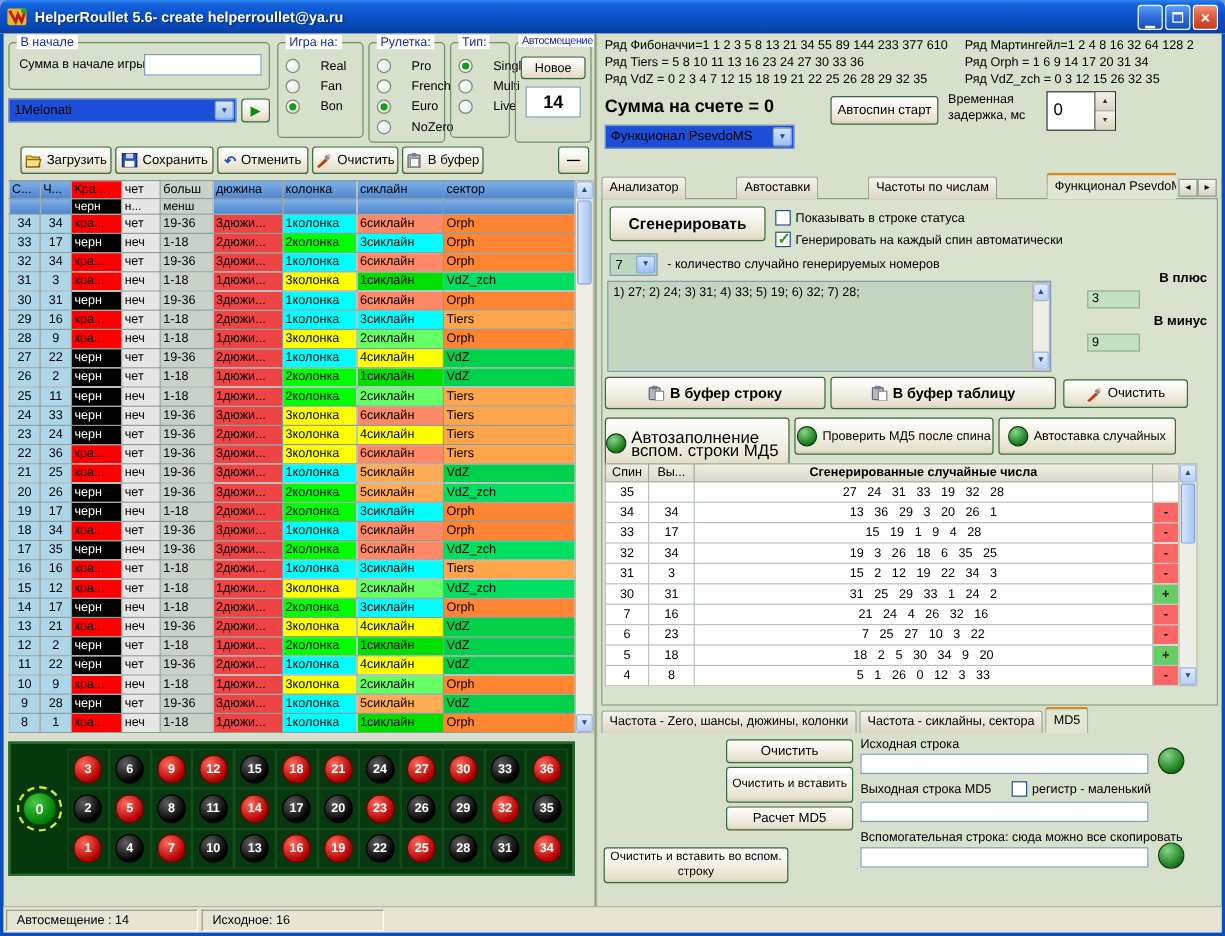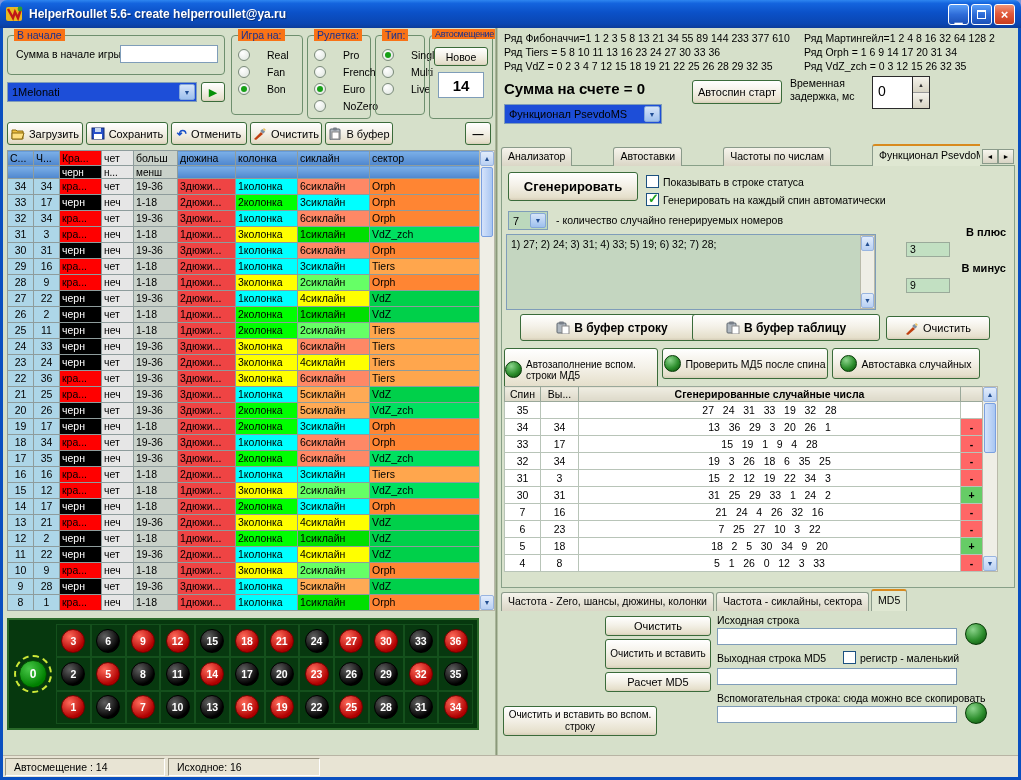--- a/index.html
+++ b/index.html
@@ -29,21 +29,21 @@
 .client { position:absolute; top:0; left:0; right:0; bottom:22px; }
 .divider { position:absolute; left:492px; top:0; bottom:0; width:3px;
   background:linear-gradient(90deg,#B8C4A8,#8A987A,#C8D4B8); }
 
 
 .btn { border:1px solid #3A6B3A; border-radius:3px; cursor:default;
   background:linear-gradient(180deg,#FFFFFF 0%,#F4F1E8 45%,#E5DFCB 90%,#D6CEB8 100%);
   font-family:"Liberation Sans",sans-serif; font-size:11px; color:#000;
   display:flex; align-items:center; justify-content:center; gap:4px; white-space:nowrap; }
 .groupbox { position:absolute; border:1px solid #6E8F6E; border-radius:4px; }
-.gb-title { position:absolute; top:-7px; left:6px; background:#f97316; padding:0 3px;
+.gb-title { position:absolute; top:-7px; left:6px; background:#ffffff; padding:0 3px;
   color:#17308F; font-size:10.5px; white-space:nowrap; }
 .radio-col { position:absolute; left:6px; right:2px; top:12px; display:flex; flex-direction:column; gap:3px; }
 .radio-row { display:flex; align-items:center; gap:17px; height:14px; }
 .radio { width:12px; height:12px; border-radius:50%; border:1px solid #7A8A7A; flex:none;
   background:radial-gradient(circle at 35% 30%,#FFFFFF,#DDE4DD); position:relative; }
 .radio.sel::after { content:""; position:absolute; left:2px; top:2px; width:6px; height:6px;
   border-radius:50%; background:#17A017; }
 .radio-label { font-size:10.5px; }
 .combo { background:#1d4ed8; border:1px solid #7F9DB9; position:relative; display:flex; align-items:center;
   padding-left:4px; font-size:11px; overflow:hidden; }
@@ -83,21 +83,21 @@
 #gb-game { left:226px; top:5px; width:72px; height:80px; }
 #gb-roulette { left:302px; top:5px; width:64px; height:84px; }
 #gb-type { left:370px; top:5px; width:50px; height:80px; }
 #gb-autoshift { left:424px; top:5px; width:64px; height:84px; }
 #gb-autoshift .gb-title { font-size:9px; left:2px; letter-spacing:-0.3px; }
 #new-btn { position:absolute; left:4px; top:11px; width:54px; height:19px; font-size:10.5px; }
 #shift-value { position:absolute; left:8px; top:36px; width:46px; height:26px; background:#fff;
   border:1px solid #7F9DB9; font-size:15px; font-weight:bold; display:flex; align-items:center;
   justify-content:center; }
 
-#toolbar { position:absolute; left:2px; top:92px; right:4px; height:23px; display:flex; gap:3px; }
+#toolbar { position:absolute; left:12px; top:92px; right:4px; height:23px; display:flex; gap:3px; }
 .tb-icon { width:14px; height:13px; flex:none; }
 #minus-btn { margin-left:auto; width:26px; flex:none; font-weight:bold; }
 
 #history-wrap { position:absolute; left:2px; top:120px; width:472px; height:461px; overflow:hidden;
   background:#fff; }
 #history-table { border-collapse:collapse; table-layout:fixed; width:472px; font-size:10.5px; }
 #history-table th, #history-table td { border:1px solid #8E9C9C; padding:0 2px; overflow:hidden;
   white-space:nowrap; font-weight:normal; text-align:left; }
 #history-table thead tr.h1 th { height:15px; }
 #history-table thead tr.h2 th { height:13px; font-size:10px; }
@@ -168,25 +168,25 @@
   border:1px solid #7F9DB9; }
 .gen-text { padding:3px 4px; font-size:10.5px; }
 #gen-scroll { right:0; top:0; height:74px; width:15px; }
 #plus-label { position:absolute; right:8px; top:60px; font-weight:bold; }
 #plus-box { position:absolute; left:404px; top:76px; width:44px; height:15px; background:#C2E0C2;
   border:1px solid #9AAA9A; font-size:10.5px; padding-left:3px; }
 #minus-label { position:absolute; right:8px; top:96px; font-weight:bold; }
 #minus-box { position:absolute; left:404px; top:112px; width:44px; height:15px; background:#C2E0C2;
   border:1px solid #9AAA9A; font-size:10.5px; padding-left:3px; }
 #buf-line-btn { position:absolute; left:2px; top:148px; width:184px; height:27px; font-weight:bold;
-  font-size:12px;margin-left:16px; }
+  font-size:12px; }
 #buf-table-btn { position:absolute; left:190px; top:148px; width:188px; height:27px; font-weight:bold;
   font-size:12px; }
 #clear-gen-btn { position:absolute; left:384px; top:150px; width:104px; height:24px; }
-#md5-auto-btn { position:absolute; left:2px; top:182px; width:154px; height:43px; font-size:10px;
+#md5-auto-btn { position:absolute; left:2px; top:182px; width:154px; height:43px; font-size:14px;
   white-space:normal; line-height:11px; text-align:left; }
 #md5-check-btn { position:absolute; left:160px; top:182px; width:166px; height:31px; font-size:10.5px; }
 #md5-bet-btn { position:absolute; left:330px; top:182px; width:148px; height:31px; font-size:10.5px; }
 
 #gen-table-wrap { position:absolute; left:2px; top:220px; width:494px; height:188px; }
 #gen-table { border-collapse:collapse; table-layout:fixed; width:478px; background:#fff;
   font-size:10.5px; }
 #gen-table th { background:linear-gradient(180deg,#EFEDE2,#DCD8C8); border:1px solid #9AA89A;
   height:15px; font-weight:normal; overflow:hidden; white-space:nowrap; }
 #gen-table th.g-main { font-weight:bold; }

